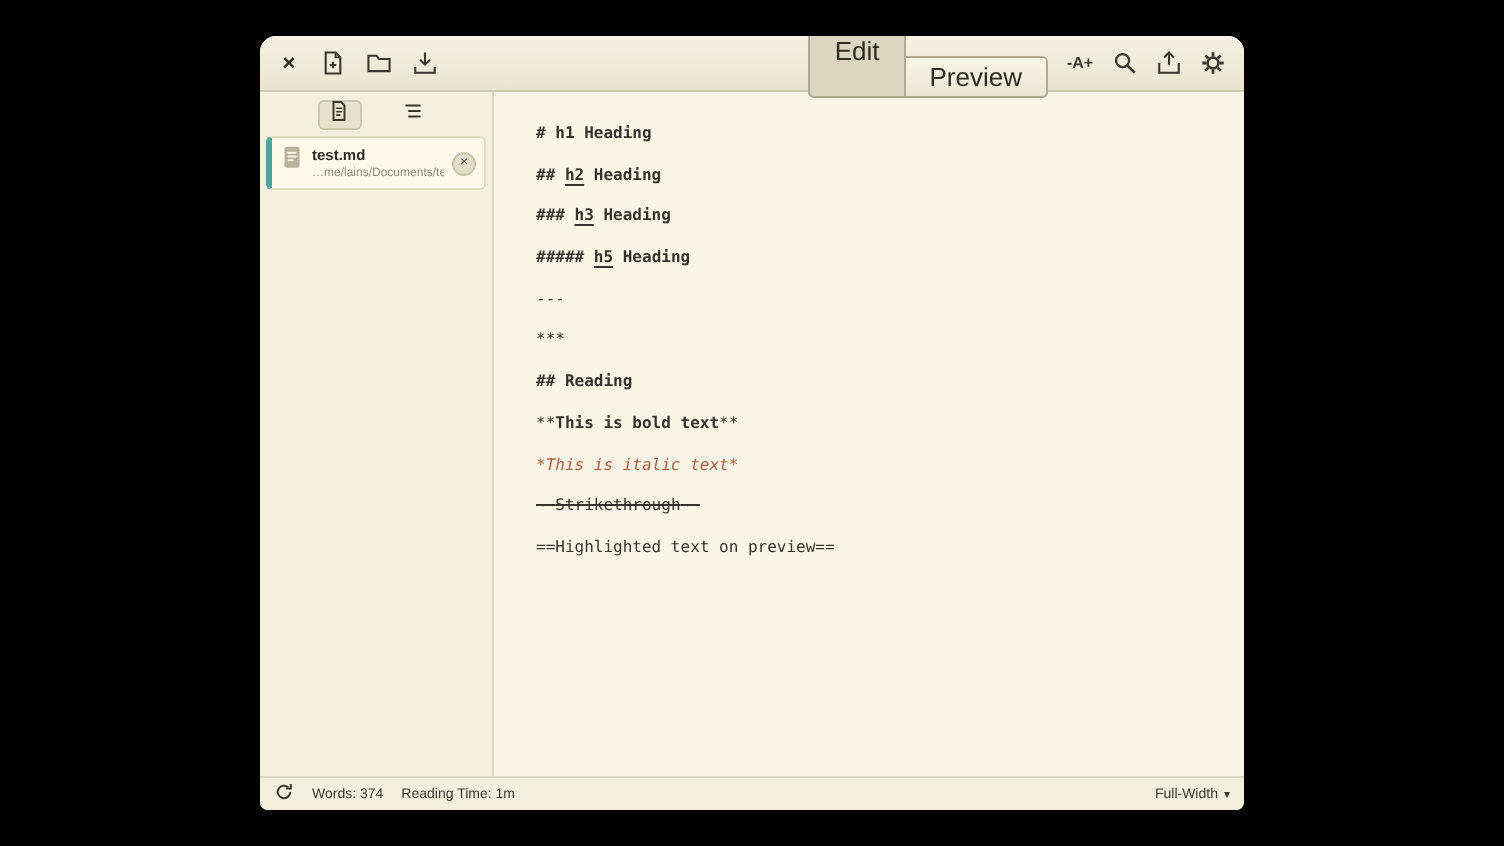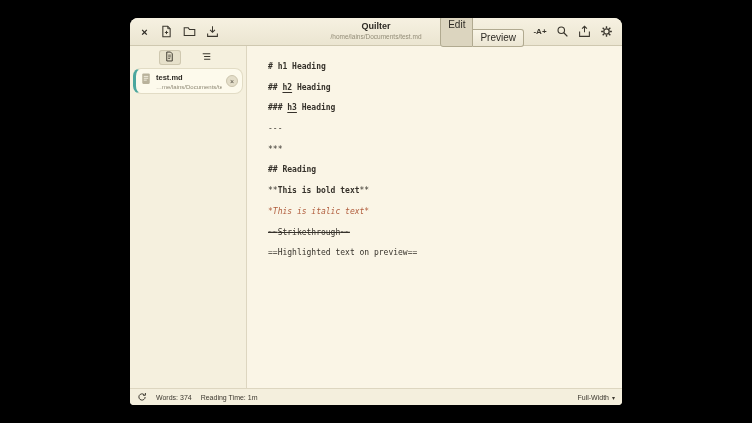--- a/index.html
+++ b/index.html
@@ -25,39 +25,39 @@
   .close-btn { width:15px; height:16px; display:flex; align-items:center; justify-content:center;
     font-size:11px; font-weight:bold; color:#2e2b25; }
   .icon-btn { width:18px; height:18px; display:flex; align-items:center; justify-content:center; border-radius:3px; }
   .icon-btn svg { display:block; }
   .hb-center { position:absolute; left:50%; top:4px; transform:translateX(-50%); text-align:center; line-height:1; white-space:nowrap; }
   .hb-title { font-size:9px; font-weight:bold; color:#2e2b25; }
   .hb-subtitle { font-size:6.5px; color:#938d78; margin-top:3px; }
   .hb-right { margin-left:auto; display:flex; align-items:center; gap:4px; }
   .mode-group { display:flex; margin-right:3px; }
   .mode-btn {
-    font-size:10px; padding:3px 7px; border:1px solid #b1aa90; color:#2e2b25;
+    font-size:13px; padding:3px 12px; border:1px solid #b1aa90; color:#2e2b25;
     background:linear-gradient(#f9f5e7,#ece6d3); line-height:1;
   }
   .mode-btn.active { background:#dcd5bf; }
   .mode-btn:first-child { border-radius:3px 0 0 3px; }
   .mode-btn:last-child { border-radius:0 3px 3px 0; border-left:none;margin-top:13px; }
   .font-size-btn { font-size:8px; font-weight:bold; color:#3a362d; letter-spacing:0; }
   
   .body-row { flex:1; display:flex; min-height:0; }
   .sidebar {
     flex:0 0 117px; width:117px; background:#f5f0de; border-right:1px solid #ddd6c0;
     display:flex; flex-direction:column;
   }
   .sidebar-tabs { height:19px; display:flex; align-items:center; justify-content:center; gap:15px; padding-top:3px; }
   .tab-btn { width:22px; height:15px; display:flex; align-items:center; justify-content:center; border-radius:3px; }
   .tab-btn.active { background:#e7e1cb; box-shadow:inset 0 0 0 1px #cfc8b0; }
   .file-item {
     margin:3px; background:#fdfaec; border:1px solid #e2dcc5; border-left:3px solid #4ba79e;
-    border-radius:8px; display:flex; align-items:center; padding:3px 4px; gap:4px;
+    border-radius:3px; display:flex; align-items:center; padding:3px 4px; gap:4px;
   }
   .file-texts { flex:1; min-width:0; overflow:hidden; }
   .file-name { font-size:7.5px; font-weight:bold; color:#2e2b25; }
   .file-path { font-size:6px; color:#8f8975; margin-top:2px; white-space:nowrap; }
   .file-close {
     flex:0 0 12px; width:12px; height:12px; border-radius:50%; background:#e4dec9;
     border:1px solid #ccc5ad; display:flex; align-items:center; justify-content:center;
     font-size:7px; color:#4a463c; line-height:1;
   }
   
@@ -108,24 +108,20 @@
         <div class="icon-btn">
           <span>
             <svg width="13" height="13" viewBox="0 0 16 16">
               <path d="M8 1.5v7M5 6l3 3 3-3" fill="none" stroke="#3a362d" stroke-width="1.3"></path>
               <path d="M2 10.5v3.5h12v-3.5" fill="none" stroke="#3a362d" stroke-width="1.3"></path>
             </svg>
           </span>
         </div>
       </div>
 
-      <div class="hb-center">
-        <div class="hb-title">Quilter</div>
-        <div class="hb-subtitle">/home/lains/Documents/test.md</div>
-      </div>
 
       <div class="hb-right">
         <div class="mode-group">
           <div class="mode-btn active">Edit</div>
           <div class="mode-btn">Preview</div>
         </div>
         <div class="icon-btn">
           <span class="font-size-btn">-A+</span>
         </div>
         <div class="icon-btn">
@@ -197,20 +193,21 @@
             <div class="file-path">…me/lains/Documents/test.md</div>
           </div>
           <div class="file-close">×</div>
         </div>
       </div>
 
       <div class="editor">
           <div class="ed-line"><span class="bold"># h1 Heading</span></div>
           <div class="ed-line"><span class="bold">## </span><span class="bold underline">h2</span><span class="bold"> Heading</span></div>
           <div class="ed-line"><span class="bold">### </span><span class="bold underline">h3</span><span class="bold"> Heading</span></div>
+          <div class="ed-line"><span class="bold">##### </span><span class="bold underline">h5</span><span class="bold"> Heading</span></div>
           <div class="ed-line"><span>---</span></div>
           <div class="ed-line"><span>***</span></div>
           <div class="ed-line"><span class="bold">## Reading</span></div>
           <div class="ed-line"><span>**</span><span class="bold">This is bold text</span><span>**</span></div>
           <div class="ed-line"><span class="italic">*This is italic text*</span></div>
           <div class="ed-line"><span class="strike">~~</span><span class="strike">Strikethrough</span><span class="strike">~~</span></div>
           <div class="ed-line"><span>==Highlighted text on preview==</span></div>
         </div>
     </div>
 

